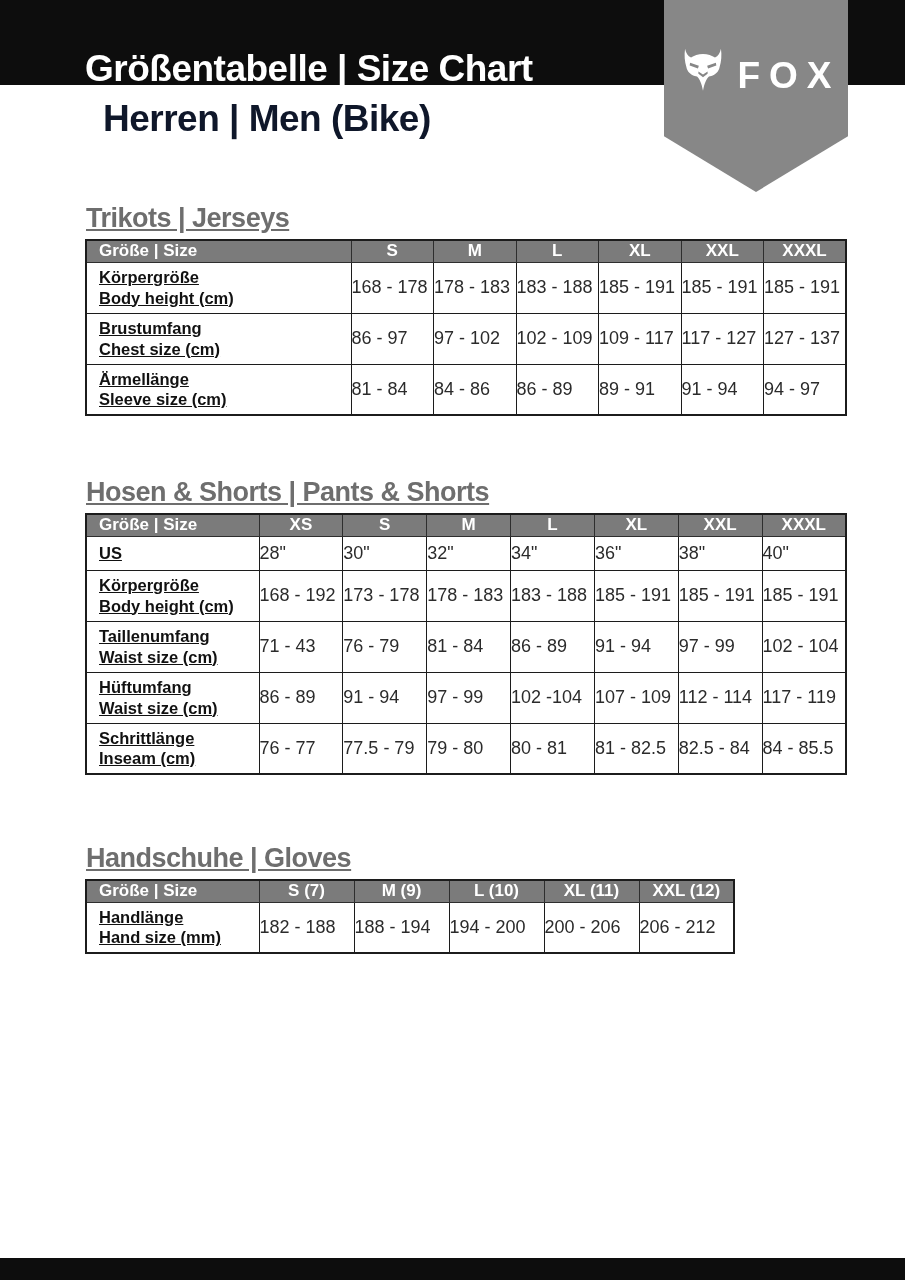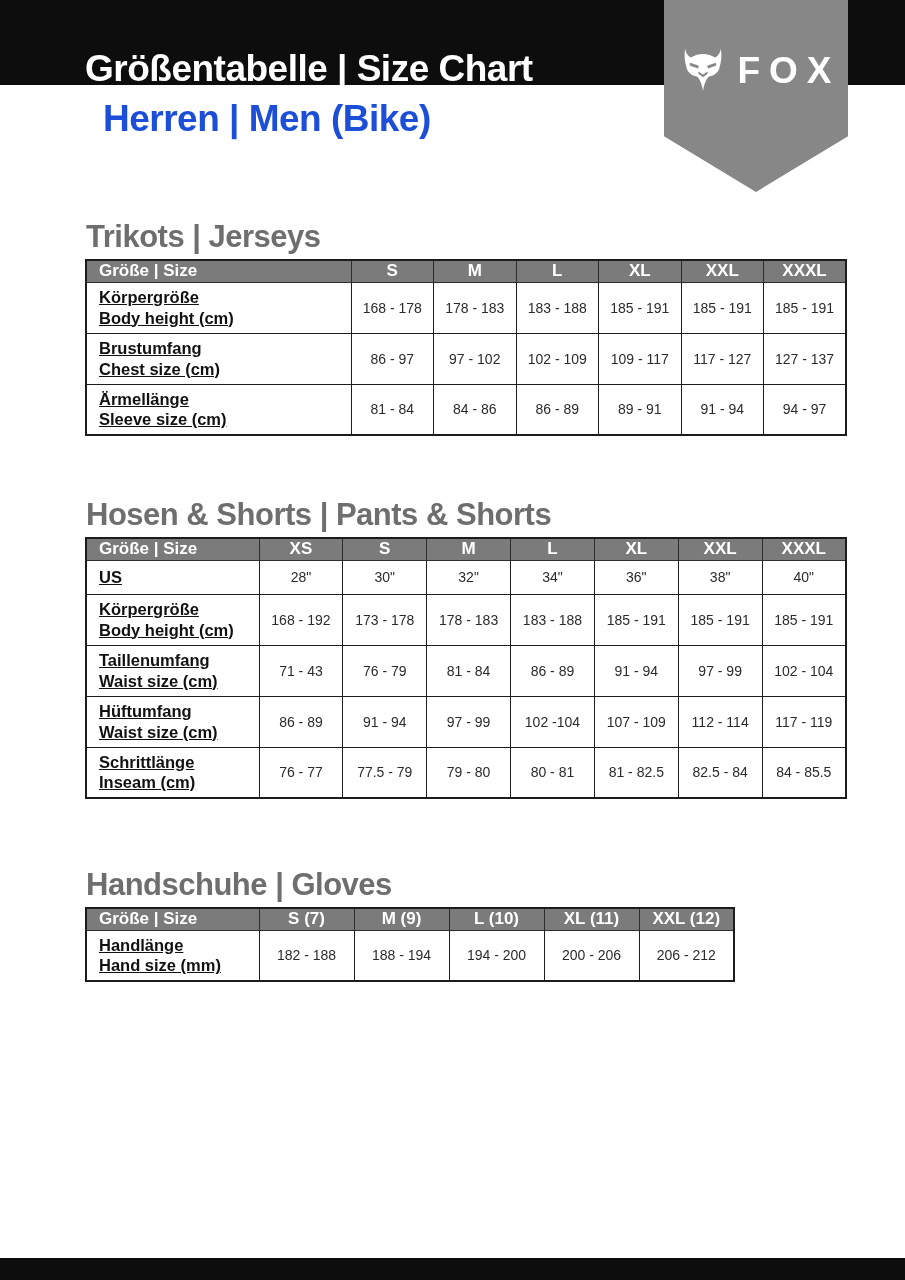--- a/index.html
+++ b/index.html
@@ -21,46 +21,46 @@
     position:absolute;left:0;top:0;width:905px;height:85px;
     background:var(--band-black);
   }
   .page-title{
     position:absolute;left:85px;bottom:-2px;
     color:#fff;font-size:37px;font-weight:bold;letter-spacing:-0.5px;
     line-height:1;white-space:nowrap;
   }
   .subtitle{
     position:absolute;left:103px;top:99px;
-    color:#1d4ed8;font-size:37px;font-weight:bold;letter-spacing:-0.5px;
+    color:#0f172a;font-size:37px;font-weight:bold;letter-spacing:-0.5px;
     line-height:1.1;white-space:nowrap;
   }
   
   .banner{
     position:absolute;left:664px;top:0;width:184px;height:192px;
     background:var(--banner-gray);
     clip-path:polygon(0 0,100% 0,100% 71%,50% 100%,0 71%);
     z-index:2;
   }
   .logo-row{
-    display:flex;align-items:center;justify-content:center;
+    display:flex;align-items:flex-end;justify-content:center;
     gap:11px;margin-top:46px;
   }
   .fox-head{width:46px;height:48px;display:inline-block;}
   .fox-head svg{width:100%;height:100%;display:block;}
   .fox-word{
     color:#fff;font-weight:bold;font-size:37px;letter-spacing:9px;
     line-height:1;margin-right:-9px;
   }
   
   .content{position:absolute;left:85px;top:205px;}
   .section-title{
     color:var(--section-title-gray);
-    font-size:31px;font-weight:bold;letter-spacing:-0.5px;
-    margin:16px 0 7px 1px;line-height:1;
+    font-size:27px;font-weight:bold;letter-spacing:-0.5px;
+    margin:0 0 7px 1px;line-height:1;text-decoration:underline;
   }
   .section-1{margin-top:63px;}
   .section-2{margin-top:70px;}
   table{
     border-collapse:collapse;table-layout:fixed;
     border:2px solid var(--border-dark);
     background:#fff;
   }
   .section-0 table{width:762px;}
   .section-1 table{width:762px;}
@@ -76,21 +76,21 @@
   }
   th.corner{text-align:left;padding-left:12px;}
   th.colhead{text-align:center;}
   td.rowlabel{
     text-align:left;padding-left:12px;
     font-weight:bold;font-size:16.5px;color:#111;
     line-height:1.25;
     text-decoration:underline;
   }
   td.data{
-    text-align:center;font-size:14px;color:var(--data-text);
+    text-align:left;font-size:18px;color:var(--data-text);
     font-weight:400;
   }
   tbody tr td{height:51px;}
   tbody tr.row-single td{height:34px;}
   .bottom-band{
     position:absolute;left:0;bottom:0;width:905px;height:22px;
     background:var(--band-black);
   }
 </style>
 </head>

